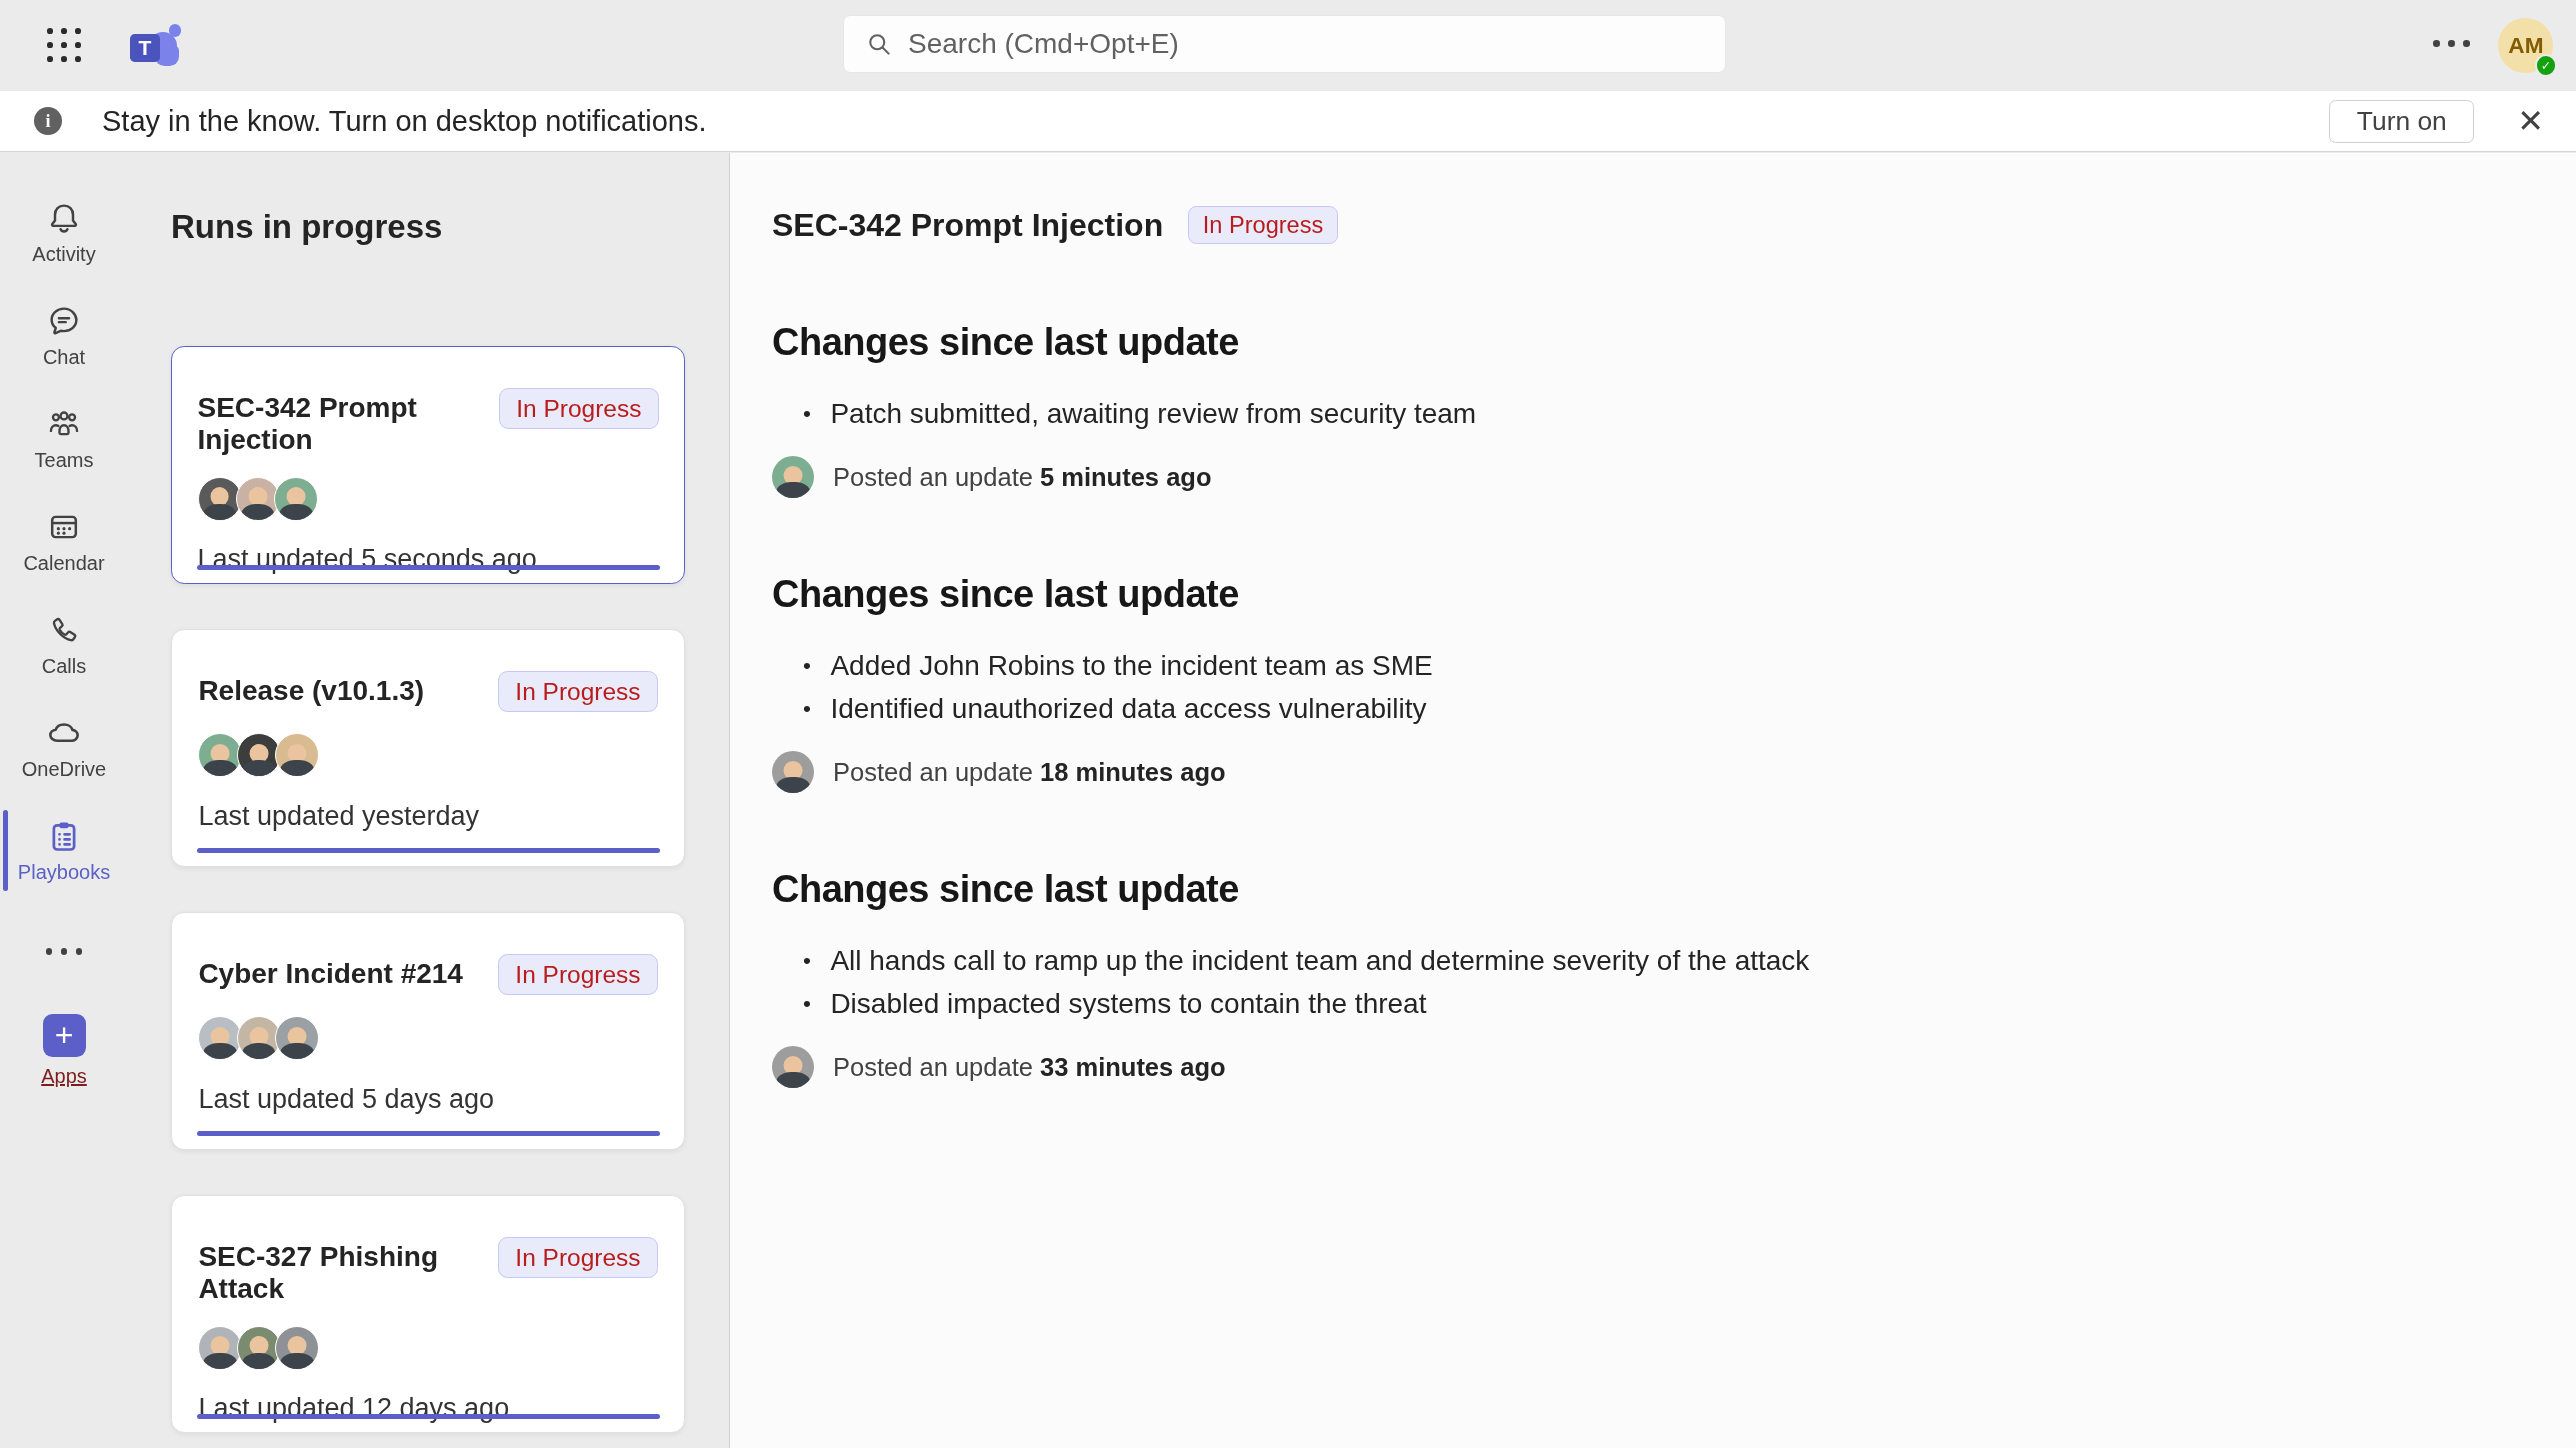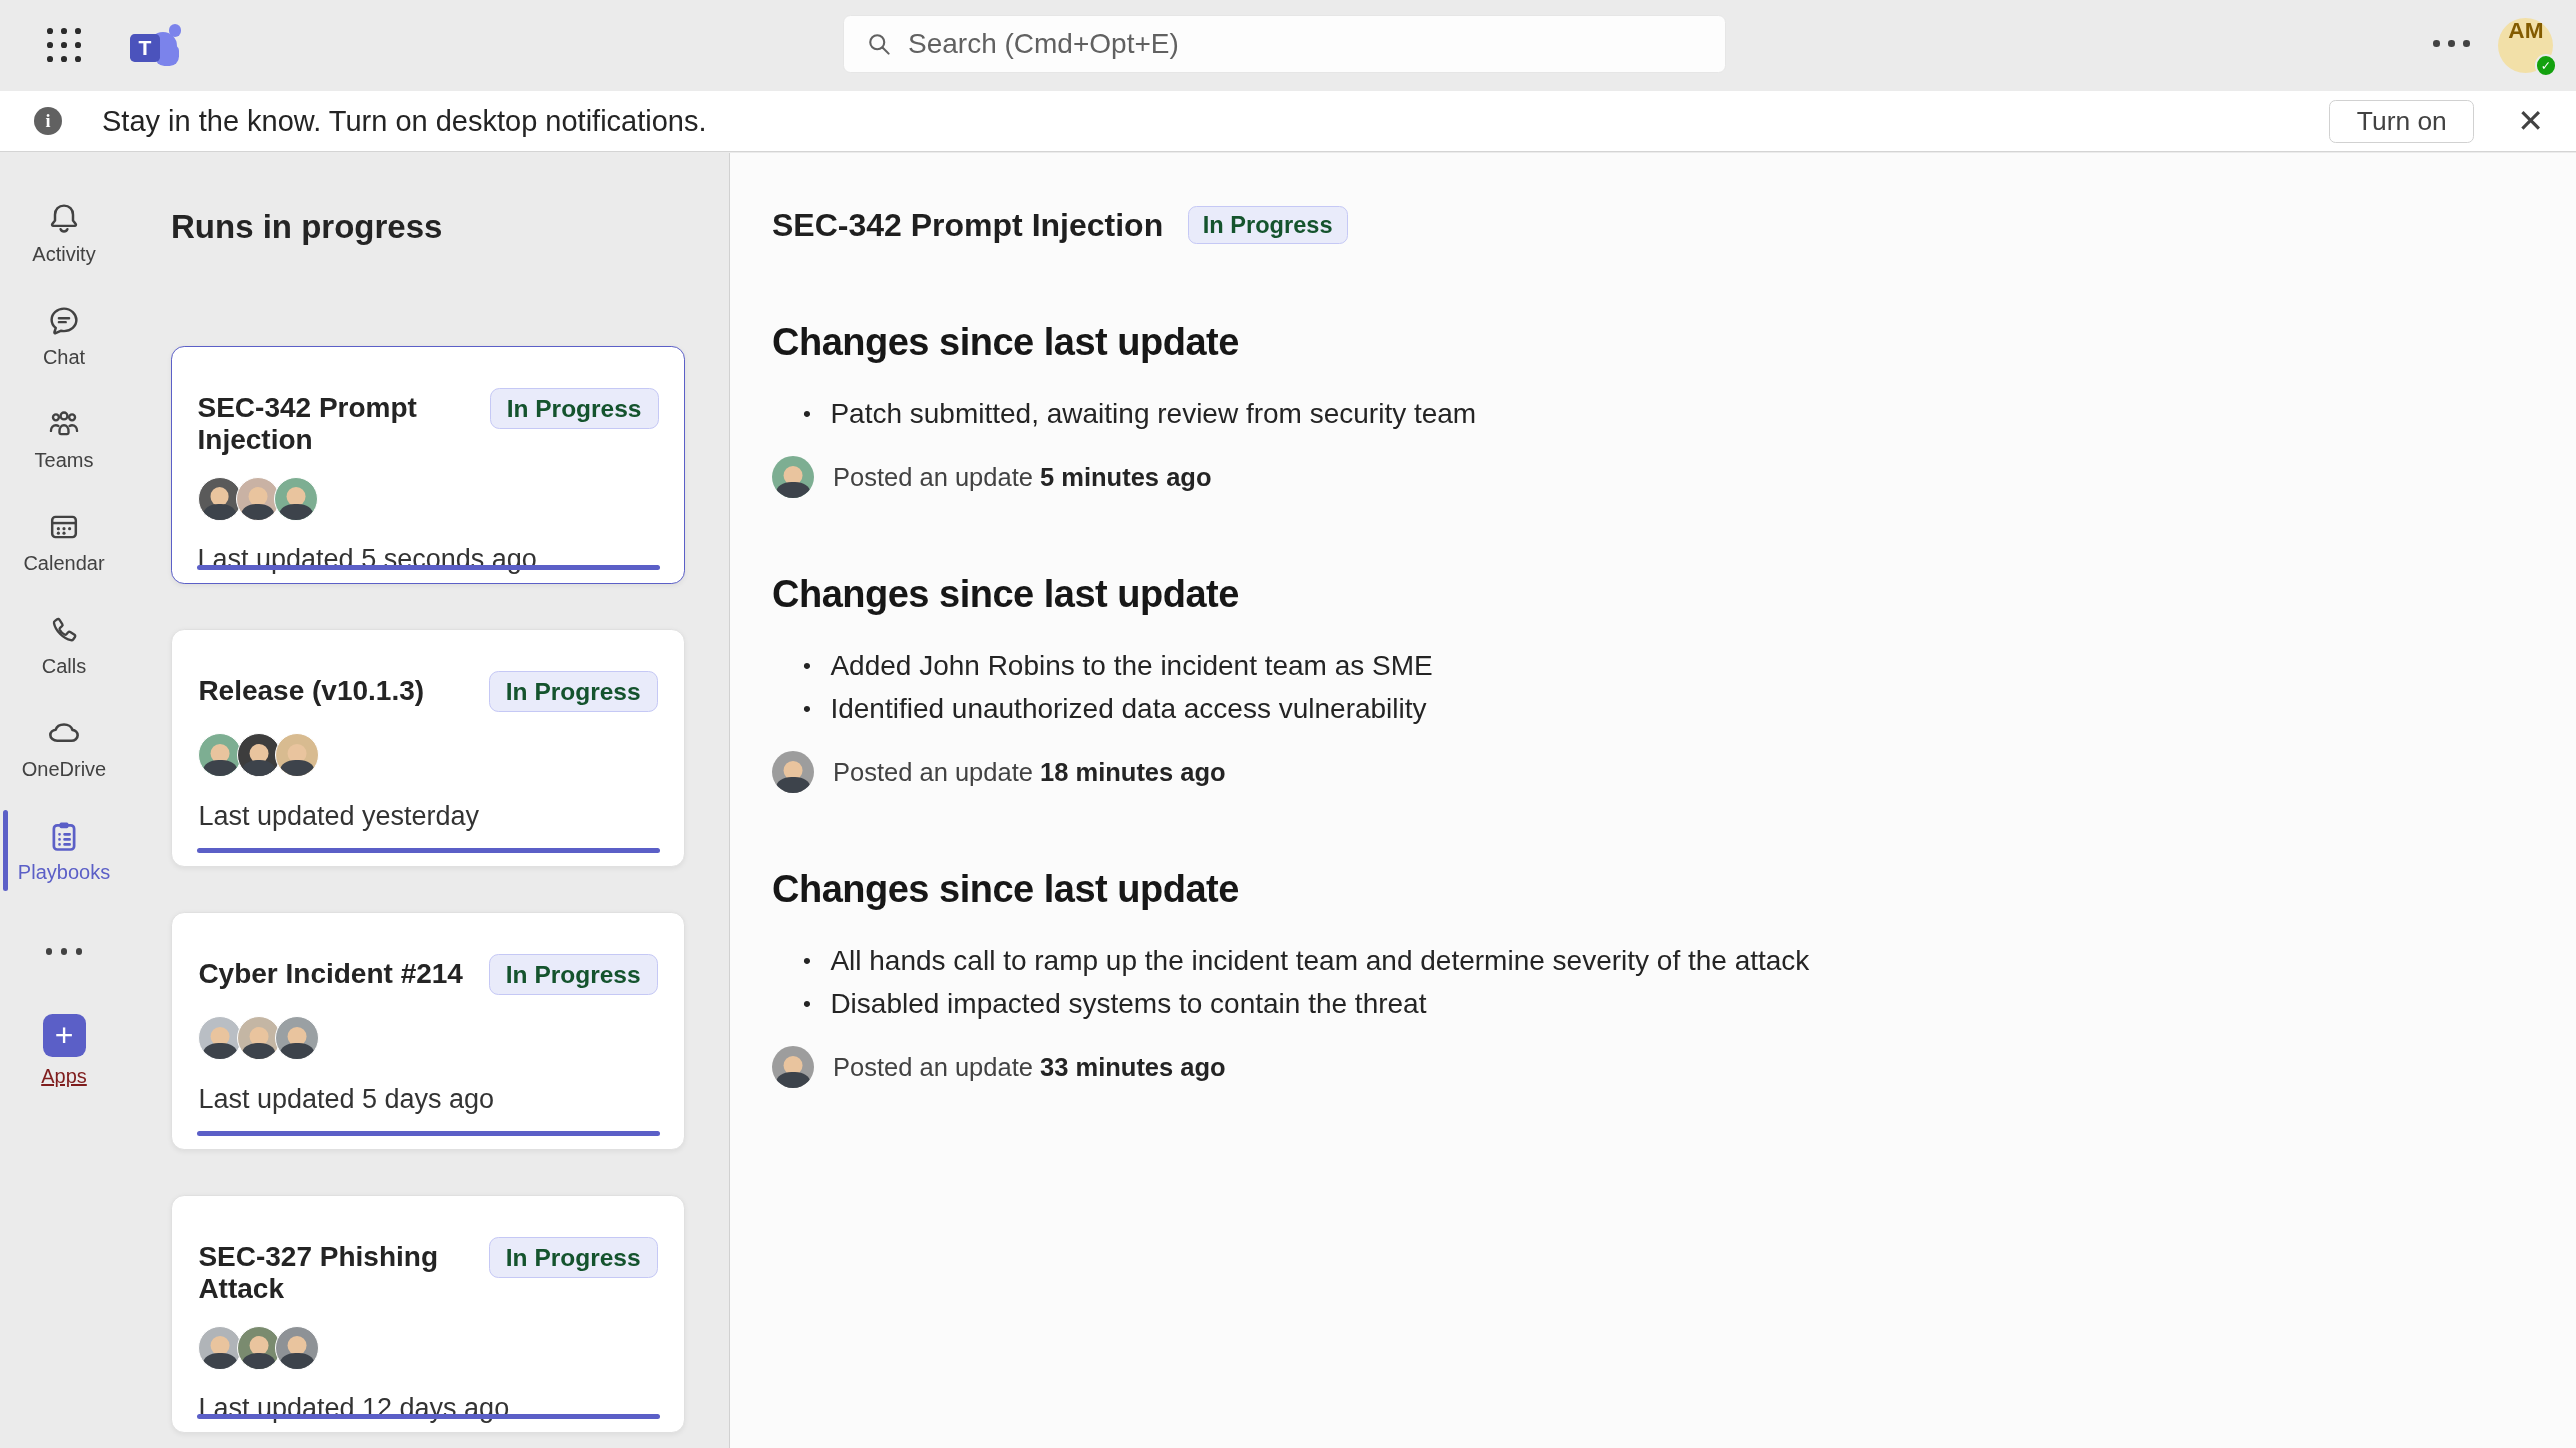--- a/index.html
+++ b/index.html
@@ -23,21 +23,21 @@
             border:0.9px solid #e6e6e6; border-radius:7.5px; display:flex; align-items:center; padding:0 21px; gap:15px; }
   #search svg { flex:0 0 auto; }
   #search input { border:none; outline:none; background:transparent; font-size:28px; color:#424242;
                   font-family:inherit; width:100%; }
   #search input::placeholder { color:#616161; }
   .dots-h { display:flex; gap:8.5px; align-items:center; }
   .dots-h i { width:6.6px; height:6.6px; border-radius:50%; background:#424242; }
   #more-wrap { position:absolute; right:106px; top:40px; cursor:pointer; }
   #me-avatar { position:absolute; right:22.6px; top:18px; width:55px; height:55px; border-radius:50%;
                background:#f2e0a8; color:#835b00; font-weight:700; font-size:22.6px;
-               display:flex; justify-content:center; cursor:pointer; }
+               display:flex; align-items:center; justify-content:center; cursor:pointer; }
   #presence { position:absolute; right:-3.8px; bottom:-3.8px; width:22.6px; height:22.6px; border-radius:50%;
               background:#13a10e; border:2.8px solid #ebebeb; color:#fff; font-size:12.3px;
               display:flex; align-items:center; justify-content:center; font-weight:700; }
 
   
   #banner { position:absolute; left:0; top:91px; width:2576px; height:61px; background:#ffffff;
             display:flex; align-items:center; padding:0 32px 0 34px; border-bottom:0.9px solid #d4d4d4; }
   #info-icon { width:28px; height:28px; border-radius:50%; background:#616161; color:#fff; font-size:18px;
                font-weight:700; display:flex; align-items:center; justify-content:center; flex:0 0 auto;
                font-family:"Liberation Serif",serif; }
@@ -70,21 +70,21 @@
   
   #list-panel { width:602px; flex:0 0 auto; background:#ebebeb; border-right:0.9px solid #d1d1d1;
                 padding:55px 0 0 43px; position:relative; overflow:hidden; }
   #panel-title { font-size:33px; font-weight:700; color:#242424; }
   #cards { margin-top:100px; display:flex; flex-direction:column; gap:45px; width:514px; }
   .card { background:#fff; border:0.9px solid #e0e0e0; border-radius:13.2px; height:238px; padding:41px 26.4px 0 26.4px;
           box-shadow:0 1.9px 5.7px rgba(0,0,0,.06); cursor:pointer; position:relative; }
   .card.selected { border:1.9px solid #5b5fc7; padding:41px 25.5px 0 25.5px; }
   .card-top { display:flex; align-items:flex-start; justify-content:space-between; }
   .card-title { font-size:28px; font-weight:700; color:#242424; padding-top:3.8px; }
-  .status-badge { background:#e9ebfa; border:1.9px solid #c5c8f5; color:#14532d; font-weight:700;
+  .status-badge { background:#e9ebfa; border:1.9px solid #c5c8f5; color:#b91c1c; font-weight:400;
                   font-size:24.5px; border-radius:9.4px; padding:5.7px 16px; white-space:nowrap; }
   .avatar-row { display:flex; margin-top:21px; }
   .avatar { width:44px; height:44px; border-radius:50%; position:relative; overflow:hidden;
             border:1.9px solid #fff; flex:0 0 auto; }
   .avatar + .avatar { margin-left:-5.7px; }
   .avatar::before { content:""; position:absolute; left:50%; top:22%; transform:translateX(-50%);
                     width:45%; height:45%; border-radius:50%; background:#e9c49e; }
   .avatar::after { content:""; position:absolute; left:50%; top:62%; transform:translateX(-50%);
                    width:80%; height:55%; border-radius:45% 45% 0 0; background:#3d434b; }
   .card-updated { margin-top:23.6px; font-size:27px; color:#333333; }

